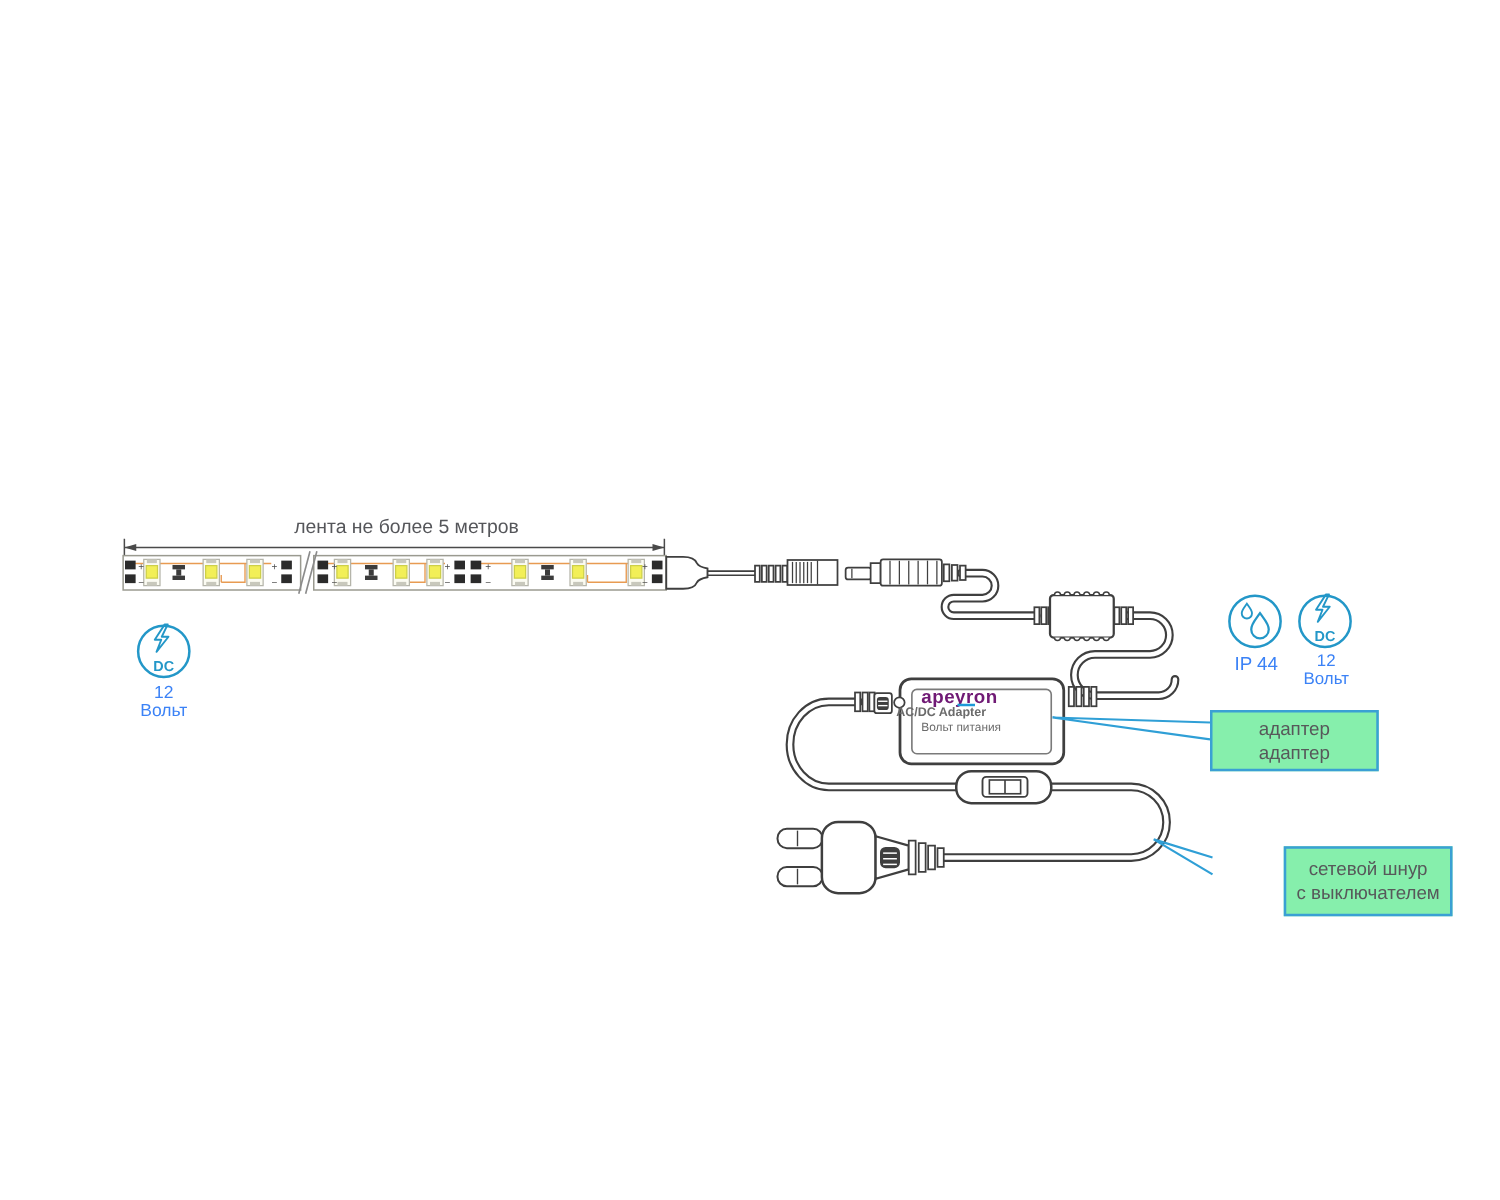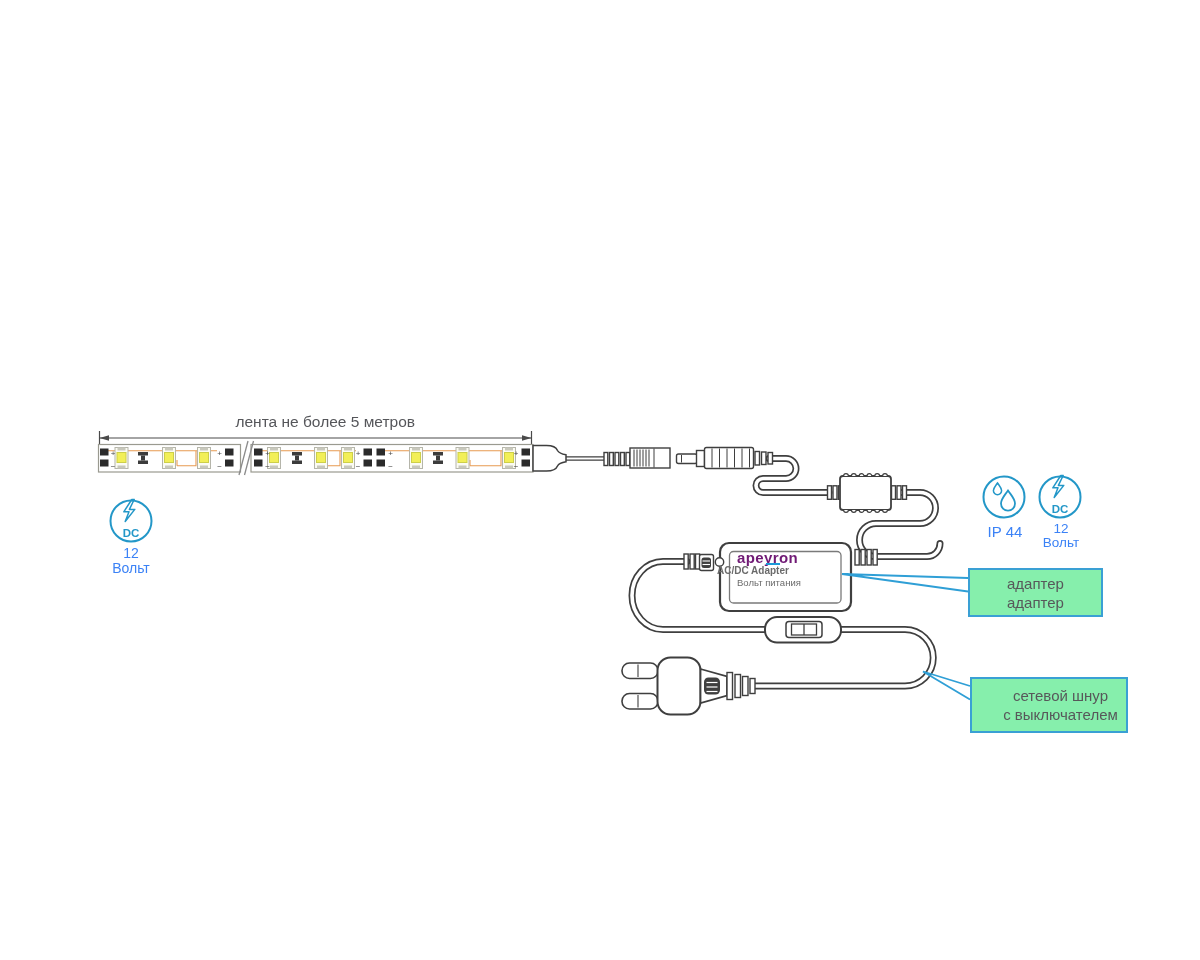--- a/index.html
+++ b/index.html
@@ -9,21 +9,21 @@
   .title{left:0;right:0;top:127px;text-align:center;color:#1d9ad8;font-weight:bold;
          font-size:41px;line-height:50px;letter-spacing:1.5px;}
   .dim-label{left:215px;top:413px;width:200px;text-align:right;color:#55565a;font-size:15.5px;}
   .badge-text{color:#3b82f6;text-align:center;}
   .bt-left{left:96px;top:546px;width:70px;font-size:14px;line-height:15px;}
   .bt-ip{left:972px;top:523px;width:66px;font-size:15px;}
   .bt-right{left:1028px;top:522px;width:66px;font-size:13.5px;line-height:13.5px;}
   .callout{border:2px solid #3aa0d4;background:#86efac;display:flex;align-items:center;
            justify-content:center;text-align:center;color:#57585a;font-size:15px;line-height:19px;}
   .co-a{left:968px;top:568px;width:131px;height:45px;}
-  .co-b{left:970px;top:677px;width:131px;height:52px;padding-left:23px;}
+  .co-b{left:1027px;top:677px;width:131px;height:52px;}
   .ad-brand{left:737px;top:549px;font-size:15px;font-weight:bold;color:#701a75;letter-spacing:.4px;}
   .ad-brand-bar{left:766px;top:563px;width:14px;height:2px;background:#1d9ad8;}
   .ad-l1{left:717px;top:565px;font-size:10px;color:#6b6b6b;font-weight:bold;}
   .ad-l2{left:737px;top:576.5px;font-size:9.5px;color:#6b6b6b;}
   svg text{font-family:"Liberation Sans",sans-serif;}
 </style>
 </head>
 <body>
 
 <div class="abs title">

